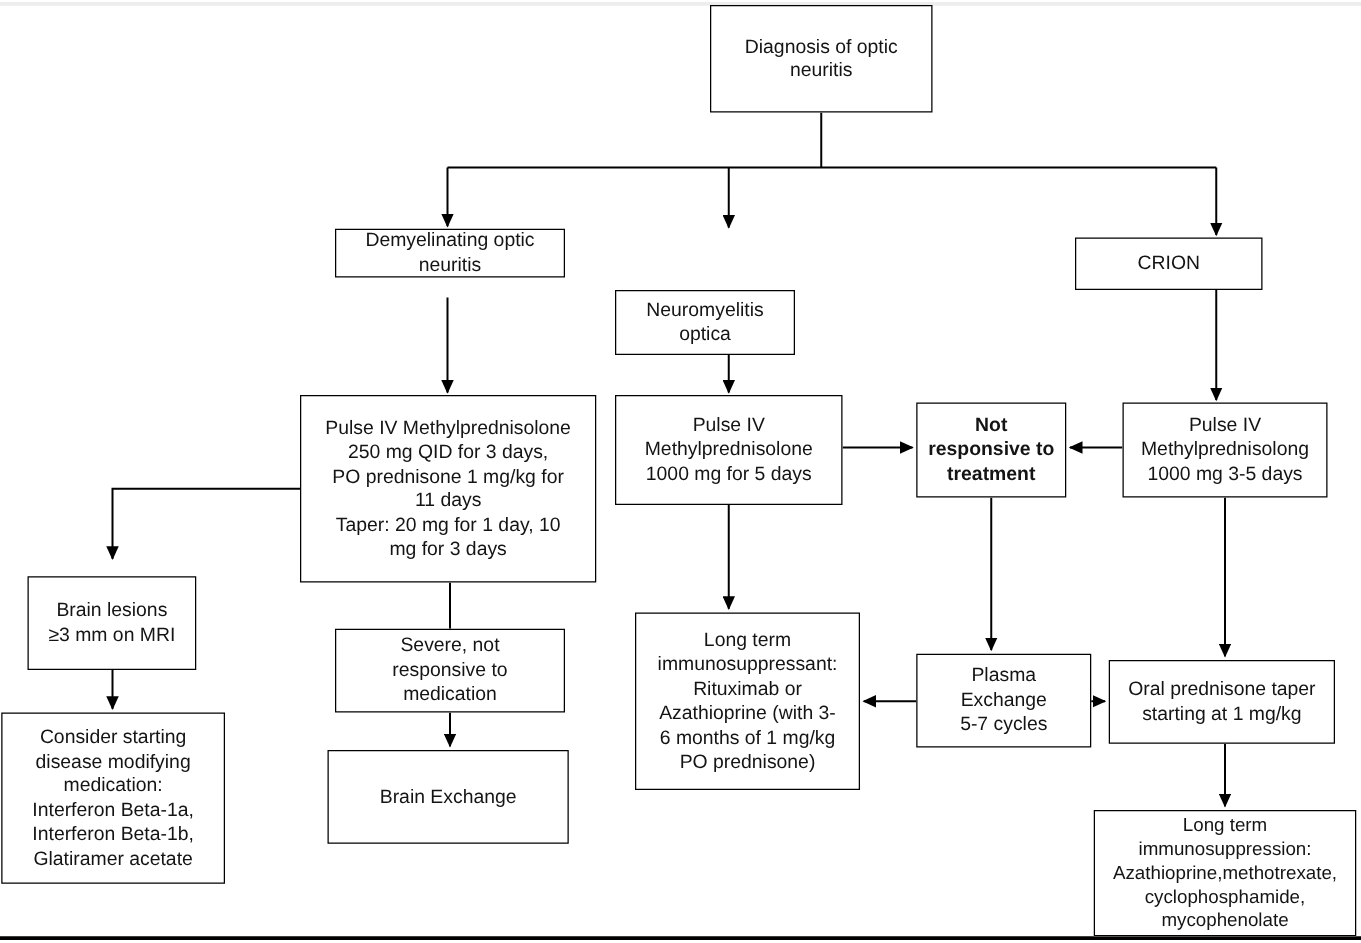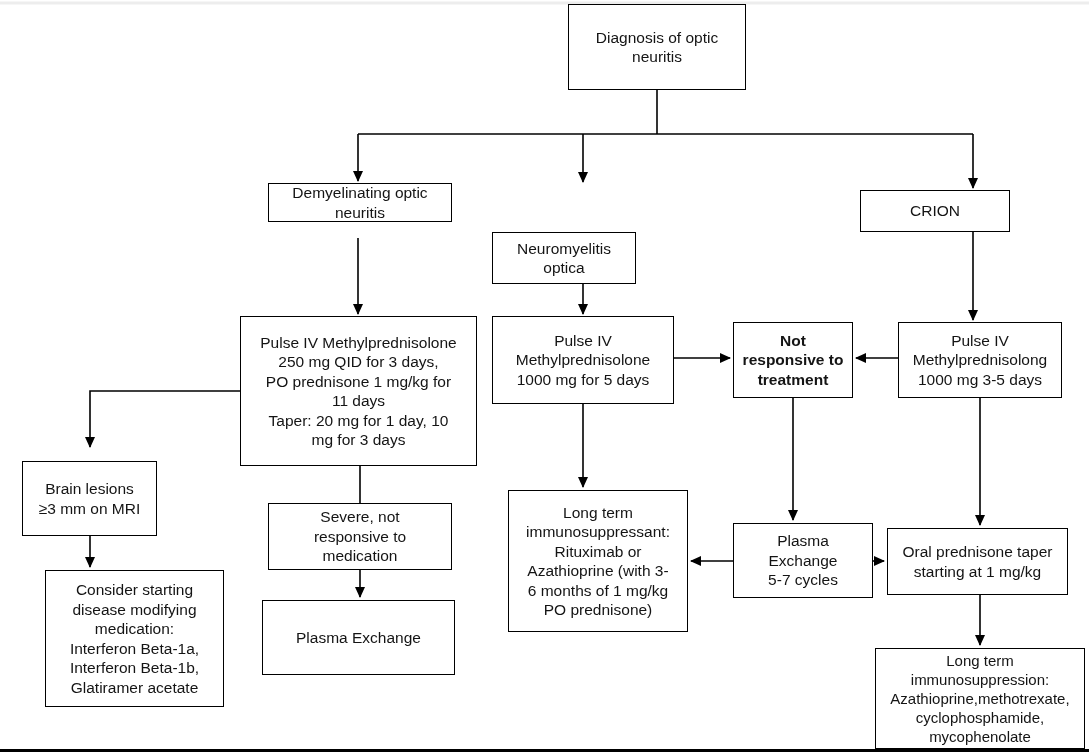--- a/index.html
+++ b/index.html
@@ -109,39 +109,39 @@
 Methylprednisolong
 1000 mg 3-5 days</div>
 
   <div class="node" style="left:22px;top:450px;width:135px;height:75px;margin-top:11px;">Brain lesions
 ≥3 mm on MRI</div>
 
   <div class="node" style="left:268px;top:503px;width:184px;height:67px;">Severe, not
 responsive to
 medication</div>
 
-  <div class="node" style="left:1px;top:570px;width:179px;height:137px;margin-left:44px;">Consider starting
+  <div class="node" style="left:1px;top:570px;width:179px;height:137px;">Consider starting
 disease modifying
 medication:
 Interferon Beta-1a,
 Interferon Beta-1b,
 Glatiramer acetate</div>
 
   <div class="node" style="left:508px;top:490px;width:180px;height:142px;">Long term
 immunosuppressant:
 Rituximab or
 Azathioprine (with 3-
 6 months of 1 mg/kg
 PO prednisone)</div>
 
   <div class="node" style="left:733px;top:523px;width:140px;height:75px;">Plasma
 Exchange
 5-7 cycles</div>
 
-  <div class="node" style="left:262px;top:600px;width:193px;height:75px;">Plasma Exchange</div>
+  <div class="node" style="left:262px;top:600px;width:193px;height:75px;">Brain Exchange</div>
 
   <div class="node" style="left:887px;top:528px;width:181px;height:67px;text-align:center;">Oral prednisone taper
 starting at 1 mg/kg</div>
 
   <div class="node" style="left:875px;top:648px;width:210px;height:101px;font-size:15px;line-height:19px;">Long term
 immunosuppression:
 Azathioprine,methotrexate,
 cyclophosphamide,
 mycophenolate</div>
 

